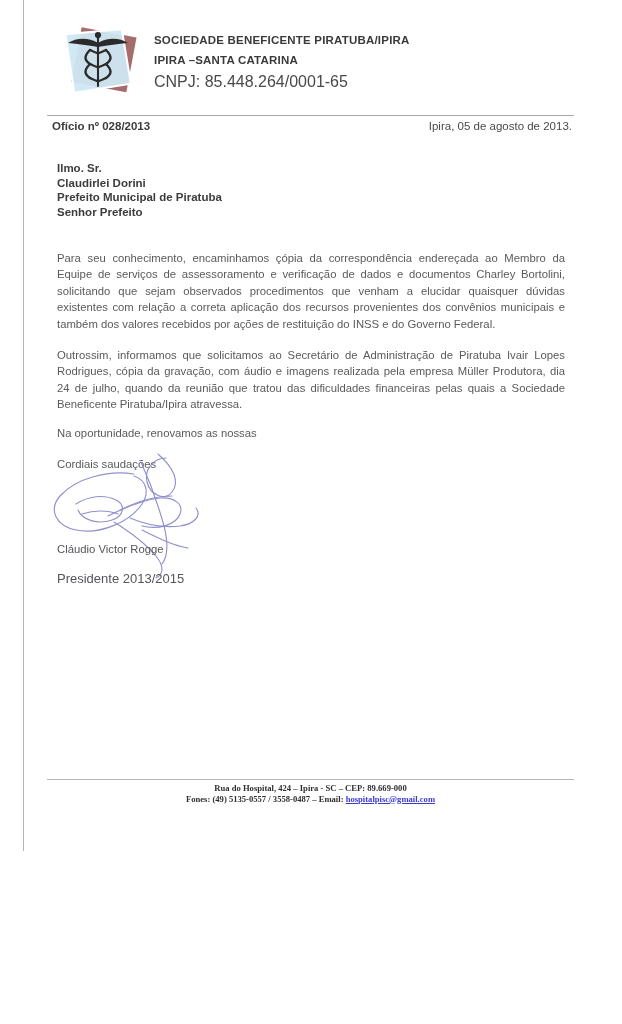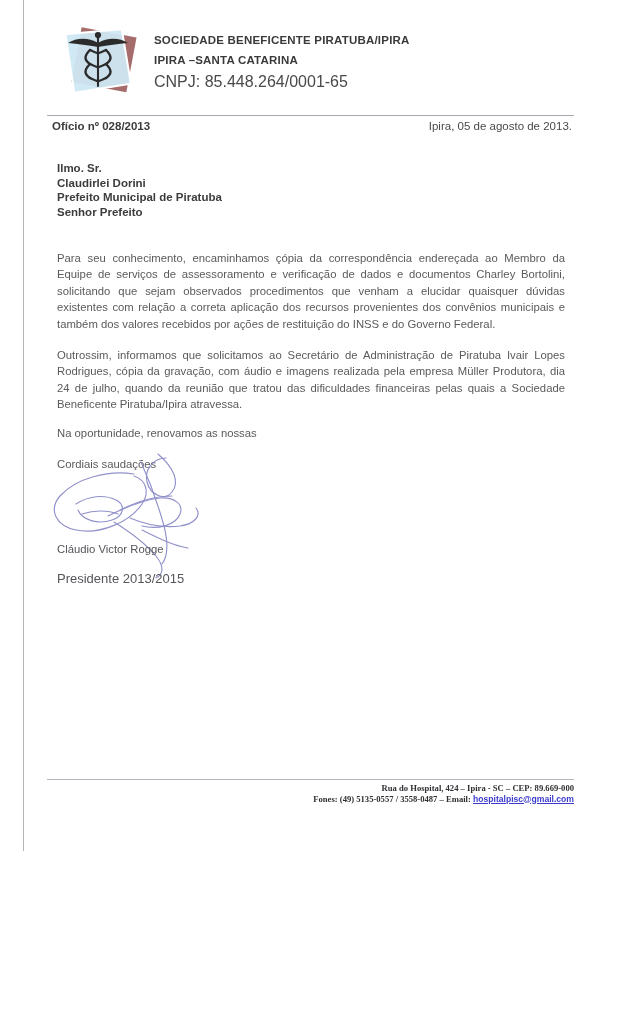--- a/index.html
+++ b/index.html
@@ -202,35 +202,35 @@
     top: 779px;
     width: 527px;
     height: 1px;
     background: #b4b4bc;
   }
   .footer {
     position: absolute;
     left: 47px;
     top: 783px;
     width: 527px;
-    text-align: right;
+    text-align: center;
   }
   .footer div {
     font-family: "Liberation Serif", serif;
     font-size: 8.6px;
     font-weight: bold;
     color: #2f2f33;
     line-height: 10.5px;
     white-space: nowrap;
   }
   .footer .email-link {
     display: inline;
     color: #3b3bd0;
     text-decoration: underline;
-    font-family: Liberation Sans, sans-serif;
+    font-family: Liberation Serif, serif;
     font-size: 8.6px;
     font-weight: bold;
   }
 </style>
 </head>
 <body>
 
 <div class="scan-edge"></div>
 
 <div class="page">

